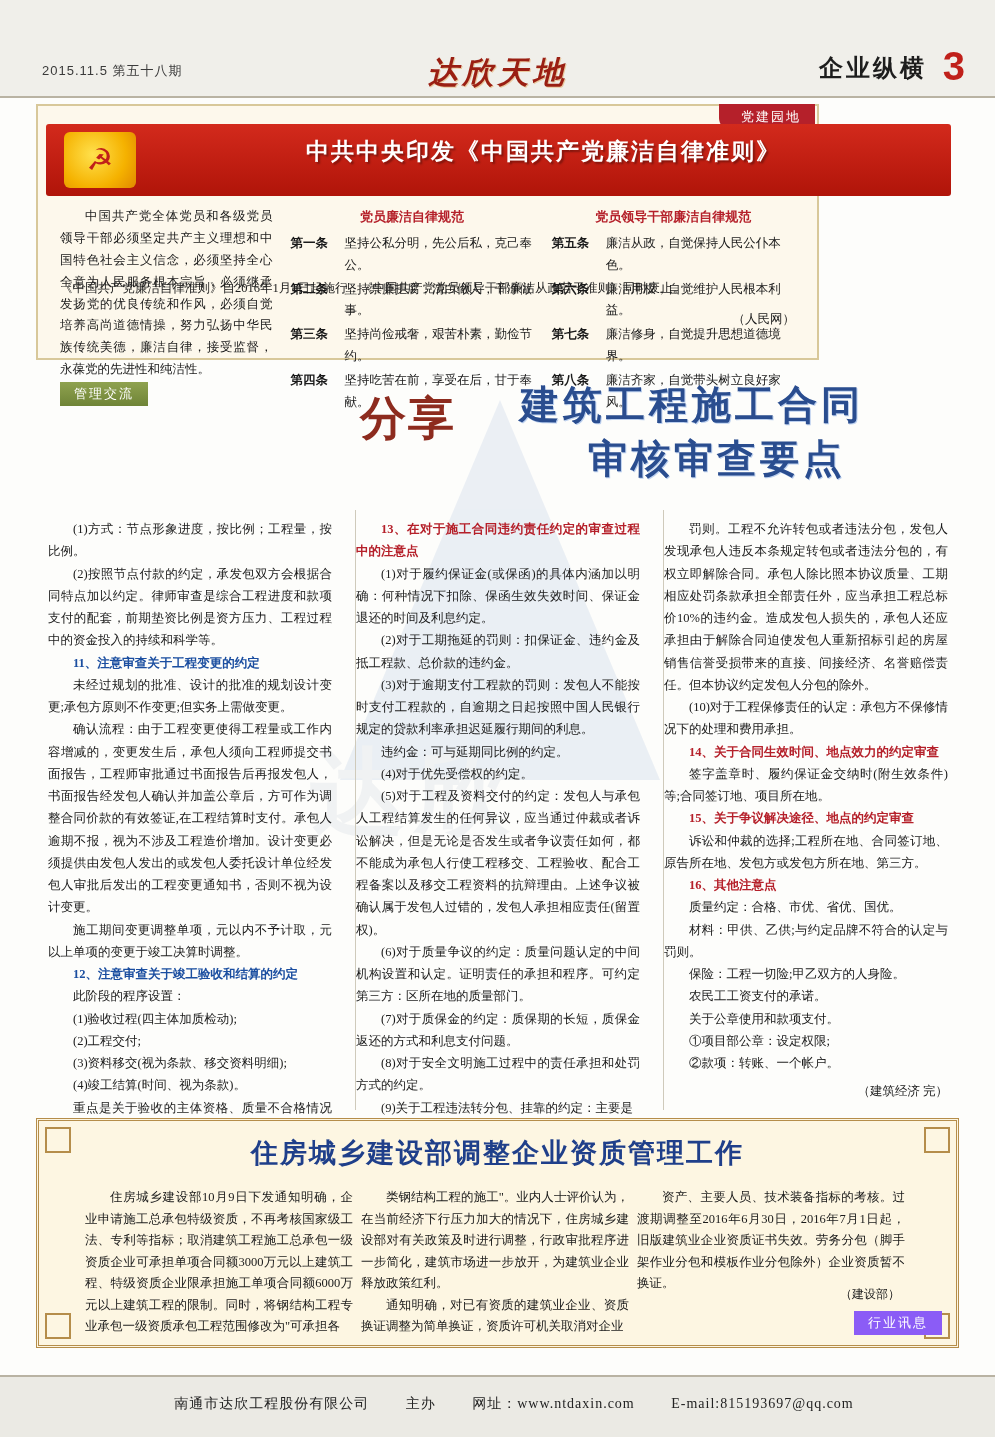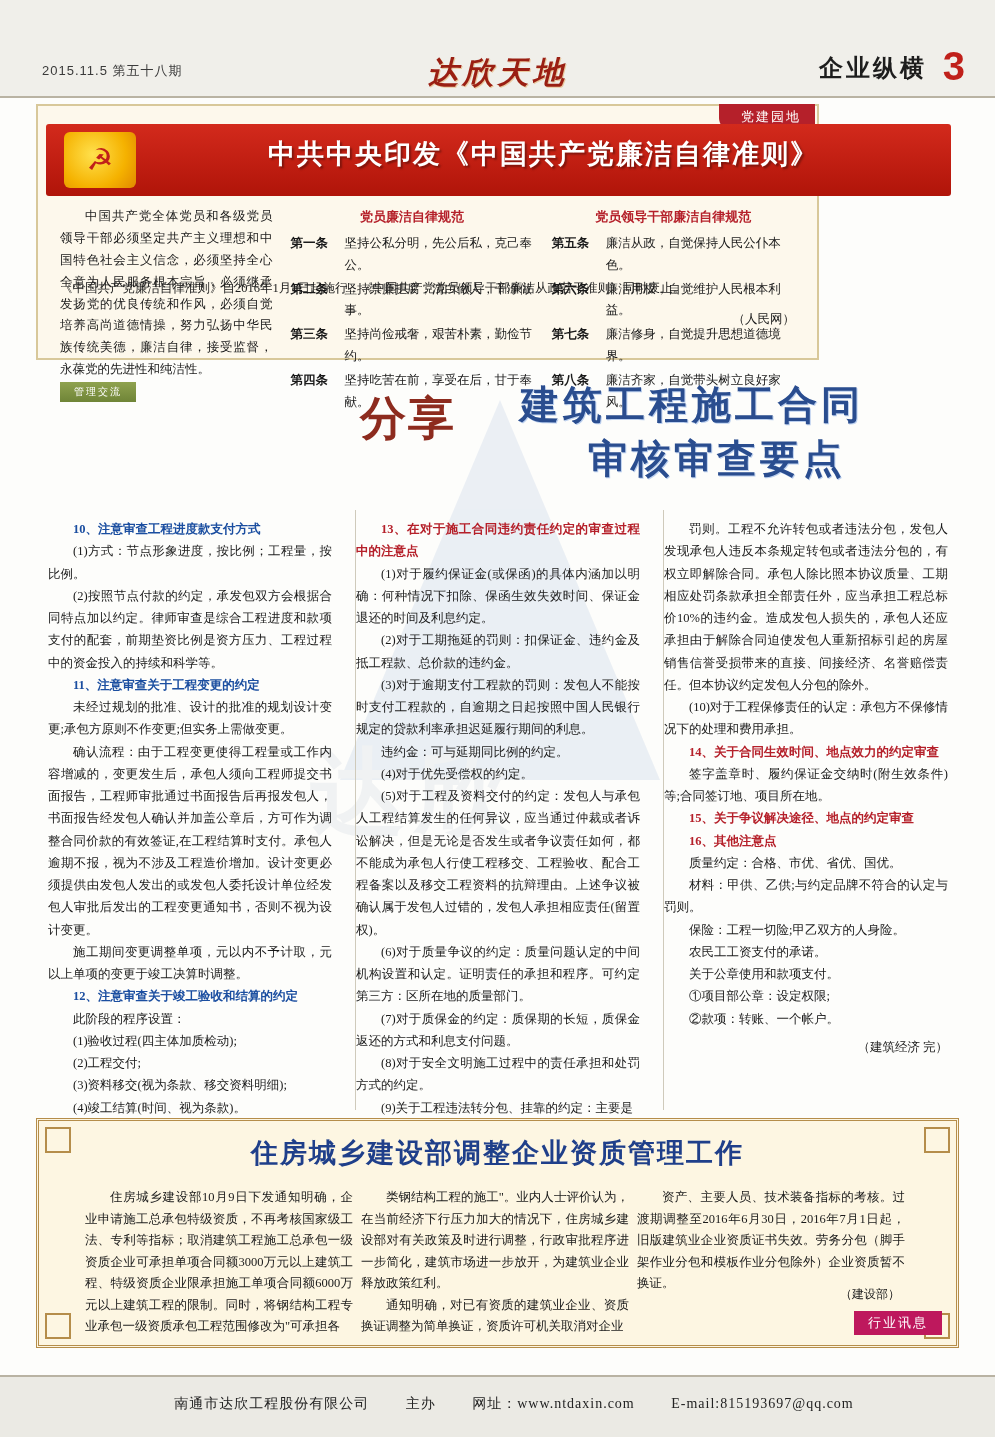--- a/index.html
+++ b/index.html
@@ -105,21 +105,21 @@
     color: #c0201a;
     font-size: 30px;
     line-height: 56px;
     text-align: center;
   }
   .banner-title {
     position: absolute;
     left: 110px; right: 20px; top: 12px;
     text-align: center;
     color: #fff;
-    font-size: 27px;
+    font-size: 23px;
     font-weight: bold;
     letter-spacing: 2px;
     text-shadow: 2px 2px 2px rgba(0,0,0,.35);
   }
   .banner-body {
     position: absolute;
     left: 22px; top: 100px; right: 22px; bottom: 30px;
     display: flex;
     gap: 18px;
     font-size: 12.5px;
@@ -145,21 +145,21 @@
   }
   .banner-foot-line { text-align: justify; }
   .banner-source { text-align: right; margin-top: 14px; }
 
   
   .mid-tag {
     position: absolute;
     left: 60px; top: 382px;
     background: linear-gradient(180deg,#8fa24f,#6f8437);
     color: #fff;
-    font-size: 10px;
+    font-size: 13px;
     padding: 3px 14px;
     letter-spacing: 2px;
     font-family: "Liberation Sans", sans-serif;
   }
   .art-title {
     position: absolute;
     left: 360px; top: 378px;
     width: 600px;
     height: 118px;
   }
@@ -283,21 +283,21 @@
     display: flex;
     gap: 8px;
     font-size: 12.5px;
     line-height: 1.72;
   }
   .bottom-cols .bcol { width: 268px; text-align: justify; }
   .bottom-cols .bcol p { margin: 0; text-indent: 2em; }
   .bottom-tag {
     position: absolute;
     right: 14px; bottom: 10px;
-    background: #be185d;
+    background: #8b5cf6;
     color: #fff;
     font-size: 13px;
     padding: 3px 14px;
     letter-spacing: 2px;
     font-family: "Liberation Sans", sans-serif;
   }
   .bottom-source {
     position: absolute;
     right: 56px; bottom: 42px;
     font-size: 12px;
@@ -398,21 +398,20 @@
     <div class="art-share">分享</div>
     <div class="art-main1">建筑工程施工合同</div>
     <div class="art-main2">审核审查要点</div>
   </div>
 
   <div class="divider-v" style="left:355px;"></div>
   <div class="divider-v" style="left:663px;"></div>
 
   <div class="cols">
     <div class="col first" id="col0">
-        <p class="sub-h">10、注意审查工程进度款支付方式</p>
         <p>(1)方式：节点形象进度，按比例；工程量，按比例。</p>
         <p>(2)按照节点付款的约定，承发包双方会根据合同特点加以约定。律师审查是综合工程进度和款项支付的配套，前期垫资比例是资方压力、工程过程中的资金投入的持续和科学等。</p>
         <p class="sub-h">11、注意审查关于工程变更的约定</p>
         <p>未经过规划的批准、设计的批准的规划设计变更;承包方原则不作变更;但实务上需做变更。</p>
         <p>确认流程：由于工程变更使得工程量或工作内容增减的，变更发生后，承包人须向工程师提交书面报告，工程师审批通过书面报告后再报发包人，书面报告经发包人确认并加盖公章后，方可作为调整合同价款的有效签证,在工程结算时支付。承包人逾期不报，视为不涉及工程造价增加。设计变更必须提供由发包人发出的或发包人委托设计单位经发包人审批后发出的工程变更通知书，否则不视为设计变更。</p>
         <p>施工期间变更调整单项，元以内不予计取，元以上单项的变更于竣工决算时调整。</p>
         <p class="sub-h">12、注意审查关于竣工验收和结算的约定</p>
         <p>此阶段的程序设置：</p>
         <p>(1)验收过程(四主体加质检动);</p>
         <p>(2)工程交付;</p>
@@ -432,20 +431,21 @@
         <p>(7)对于质保金的约定：质保期的长短，质保金返还的方式和利息支付问题。</p>
         <p>(8)对于安全文明施工过程中的责任承担和处罚方式的约定。</p>
         <p>(9)关于工程违法转分包、挂靠的约定：主要是</p>
       </div>
     <div class="col" id="col2">
         <p>罚则。工程不允许转包或者违法分包，发包人发现承包人违反本条规定转包或者违法分包的，有权立即解除合同。承包人除比照本协议质量、工期相应处罚条款承担全部责任外，应当承担工程总标价10%的违约金。造成发包人损失的，承包人还应承担由于解除合同迫使发包人重新招标引起的房屋销售信誉受损带来的直接、间接经济、名誉赔偿责任。但本协议约定发包人分包的除外。</p>
         <p>(10)对于工程保修责任的认定：承包方不保修情况下的处理和费用承担。</p>
         <p class="sub-h red">14、关于合同生效时间、地点效力的约定审查</p>
         <p>签字盖章时、履约保证金交纳时(附生效条件)等;合同签订地、项目所在地。</p>
         <p class="sub-h red">15、关于争议解决途径、地点的约定审查</p>
+        <p>诉讼和仲裁的选择;工程所在地、合同签订地、原告所在地、发包方或发包方所在地、第三方。</p>
         <p class="sub-h red">16、其他注意点</p>
         <p>质量约定：合格、市优、省优、国优。</p>
         <p>材料：甲供、乙供;与约定品牌不符合的认定与罚则。</p>
         <p>保险：工程一切险;甲乙双方的人身险。</p>
         <p>农民工工资支付的承诺。</p>
         <p>关于公章使用和款项支付。</p>
         <p>①项目部公章：设定权限;</p>
         <p>②款项：转账、一个帐户。</p>
         <div class="col-end">（建筑经济 完）</div>
       </div>

